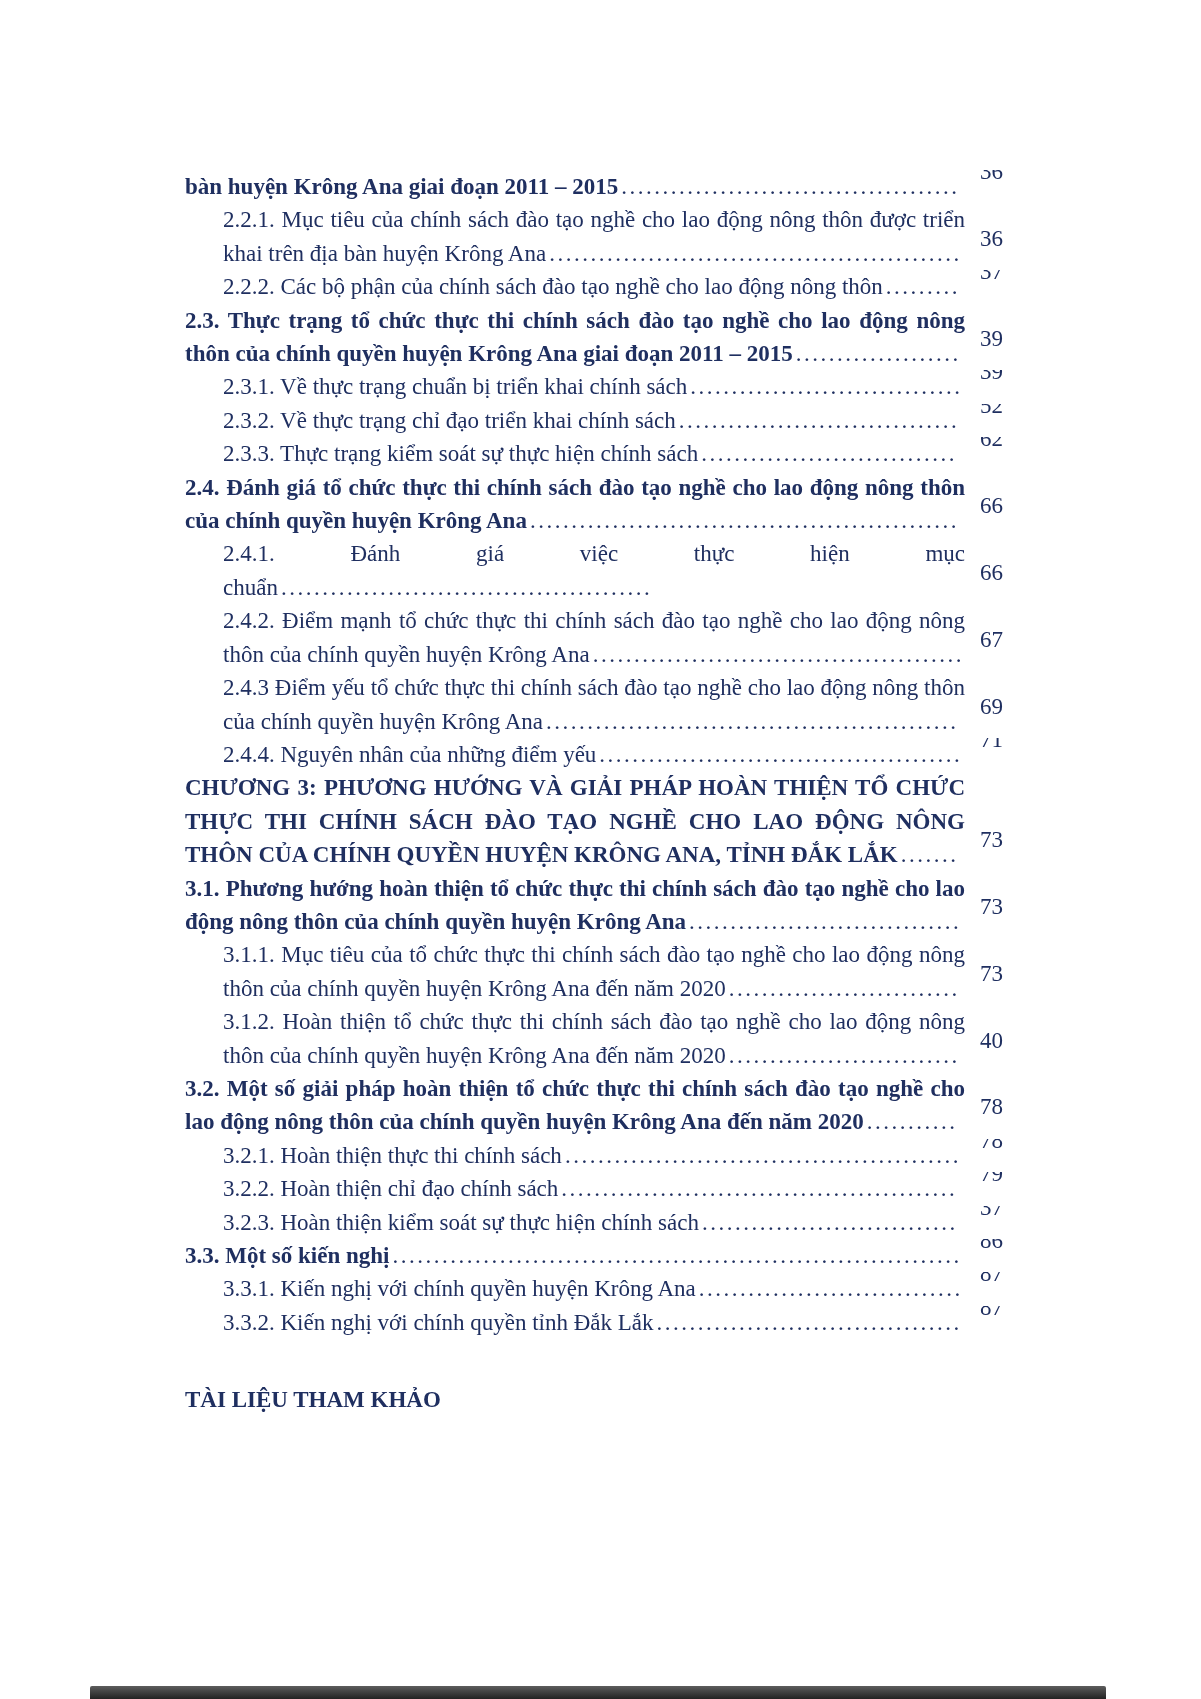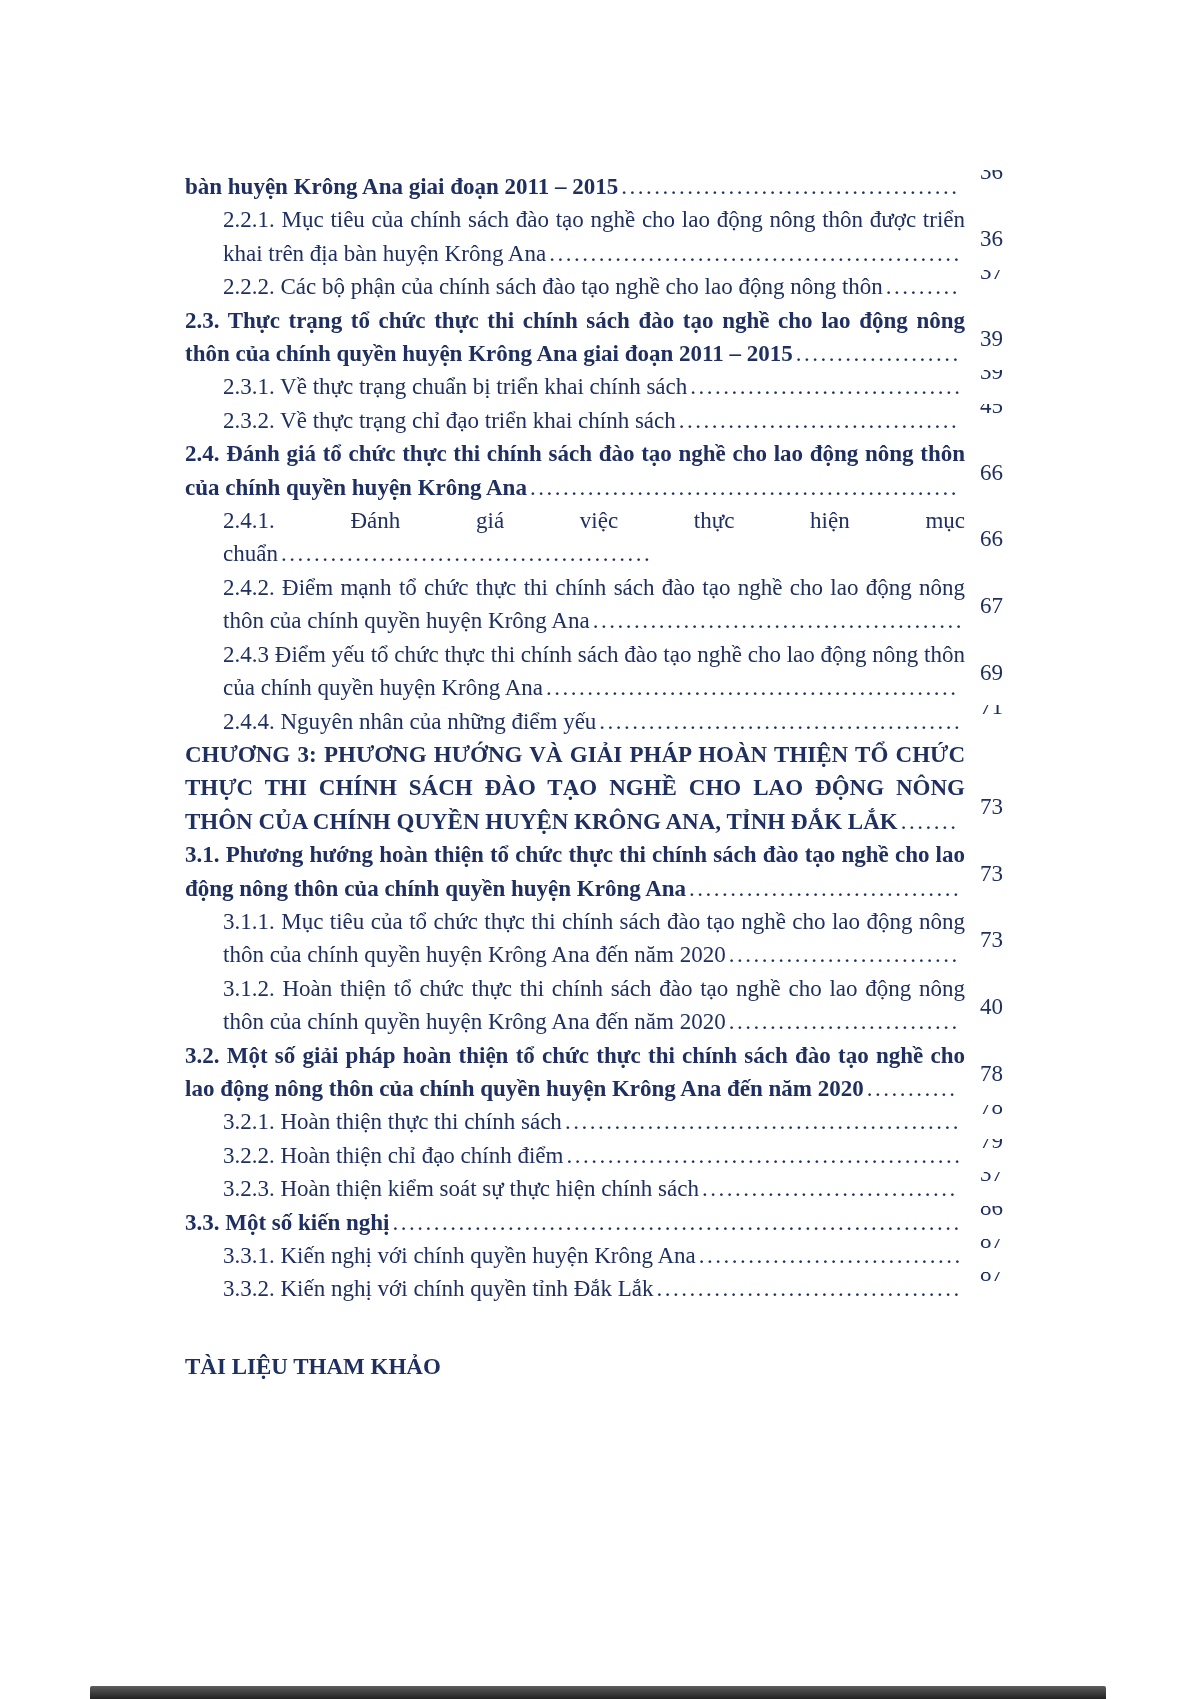--- a/index.html
+++ b/index.html
@@ -87,21 +87,25 @@
       <p class="toc-entry section">
     <span class="t">2.3. Thực trạng tổ chức thực thi chính sách đào tạo nghề cho lao động nông thôn của chính quyền huyện Krông Ana giai đoạn 2011 – 2015</span><span class="dots">....................</span>
     <span class="page-num">39</span>
   </p>
       <p class="toc-entry sub">
     <span class="t">2.3.1. Về thực trạng chuẩn bị triển khai chính sách</span><span class="dots">.................................</span>
     <span class="page-num">39</span>
   </p>
       <p class="toc-entry sub">
     <span class="t">2.3.2. Về thực trạng chỉ đạo triển khai chính sách</span><span class="dots">..................................</span>
-    <span class="page-num">45</span>
+    <span class="page-num">52</span>
+  </p>
+      <p class="toc-entry sub">
+    <span class="t">2.3.3. Thực trạng kiểm soát sự thực hiện chính sách</span><span class="dots">...............................</span>
+    <span class="page-num">62</span>
   </p>
       <p class="toc-entry section">
     <span class="t">2.4. Đánh giá tổ chức thực thi chính sách đào tạo nghề cho lao động nông thôn của chính quyền huyện Krông Ana</span><span class="dots">....................................................</span>
     <span class="page-num">66</span>
   </p>
       <p class="toc-entry sub">
     <span class="t">2.4.1. Đánh giá việc thực hiện mục chuẩn</span><span class="dots">.............................................</span>
     <span class="page-num">66</span>
   </p>
       <p class="toc-entry sub">
@@ -134,21 +138,21 @@
   </p>
       <p class="toc-entry section">
     <span class="t">3.2. Một số giải pháp hoàn thiện tổ chức thực thi chính sách đào tạo nghề cho lao động nông thôn của chính quyền huyện Krông Ana đến năm 2020</span><span class="dots">...........</span>
     <span class="page-num">78</span>
   </p>
       <p class="toc-entry sub">
     <span class="t">3.2.1. Hoàn thiện thực thi chính sách</span><span class="dots">................................................</span>
     <span class="page-num">78</span>
   </p>
       <p class="toc-entry sub">
-    <span class="t">3.2.2. Hoàn thiện chỉ đạo chính điểm</span><span class="dots">................................................</span>
+    <span class="t">3.2.2. Hoàn thiện chỉ đạo chính sách</span><span class="dots">................................................</span>
     <span class="page-num">79</span>
   </p>
       <p class="toc-entry sub">
     <span class="t">3.2.3. Hoàn thiện kiểm soát sự thực hiện chính sách</span><span class="dots">...............................</span>
     <span class="page-num">37</span>
   </p>
       <p class="toc-entry section">
     <span class="t">3.3. Một số kiến nghị</span><span class="dots">.....................................................................</span>
     <span class="page-num">86</span>
   </p>

